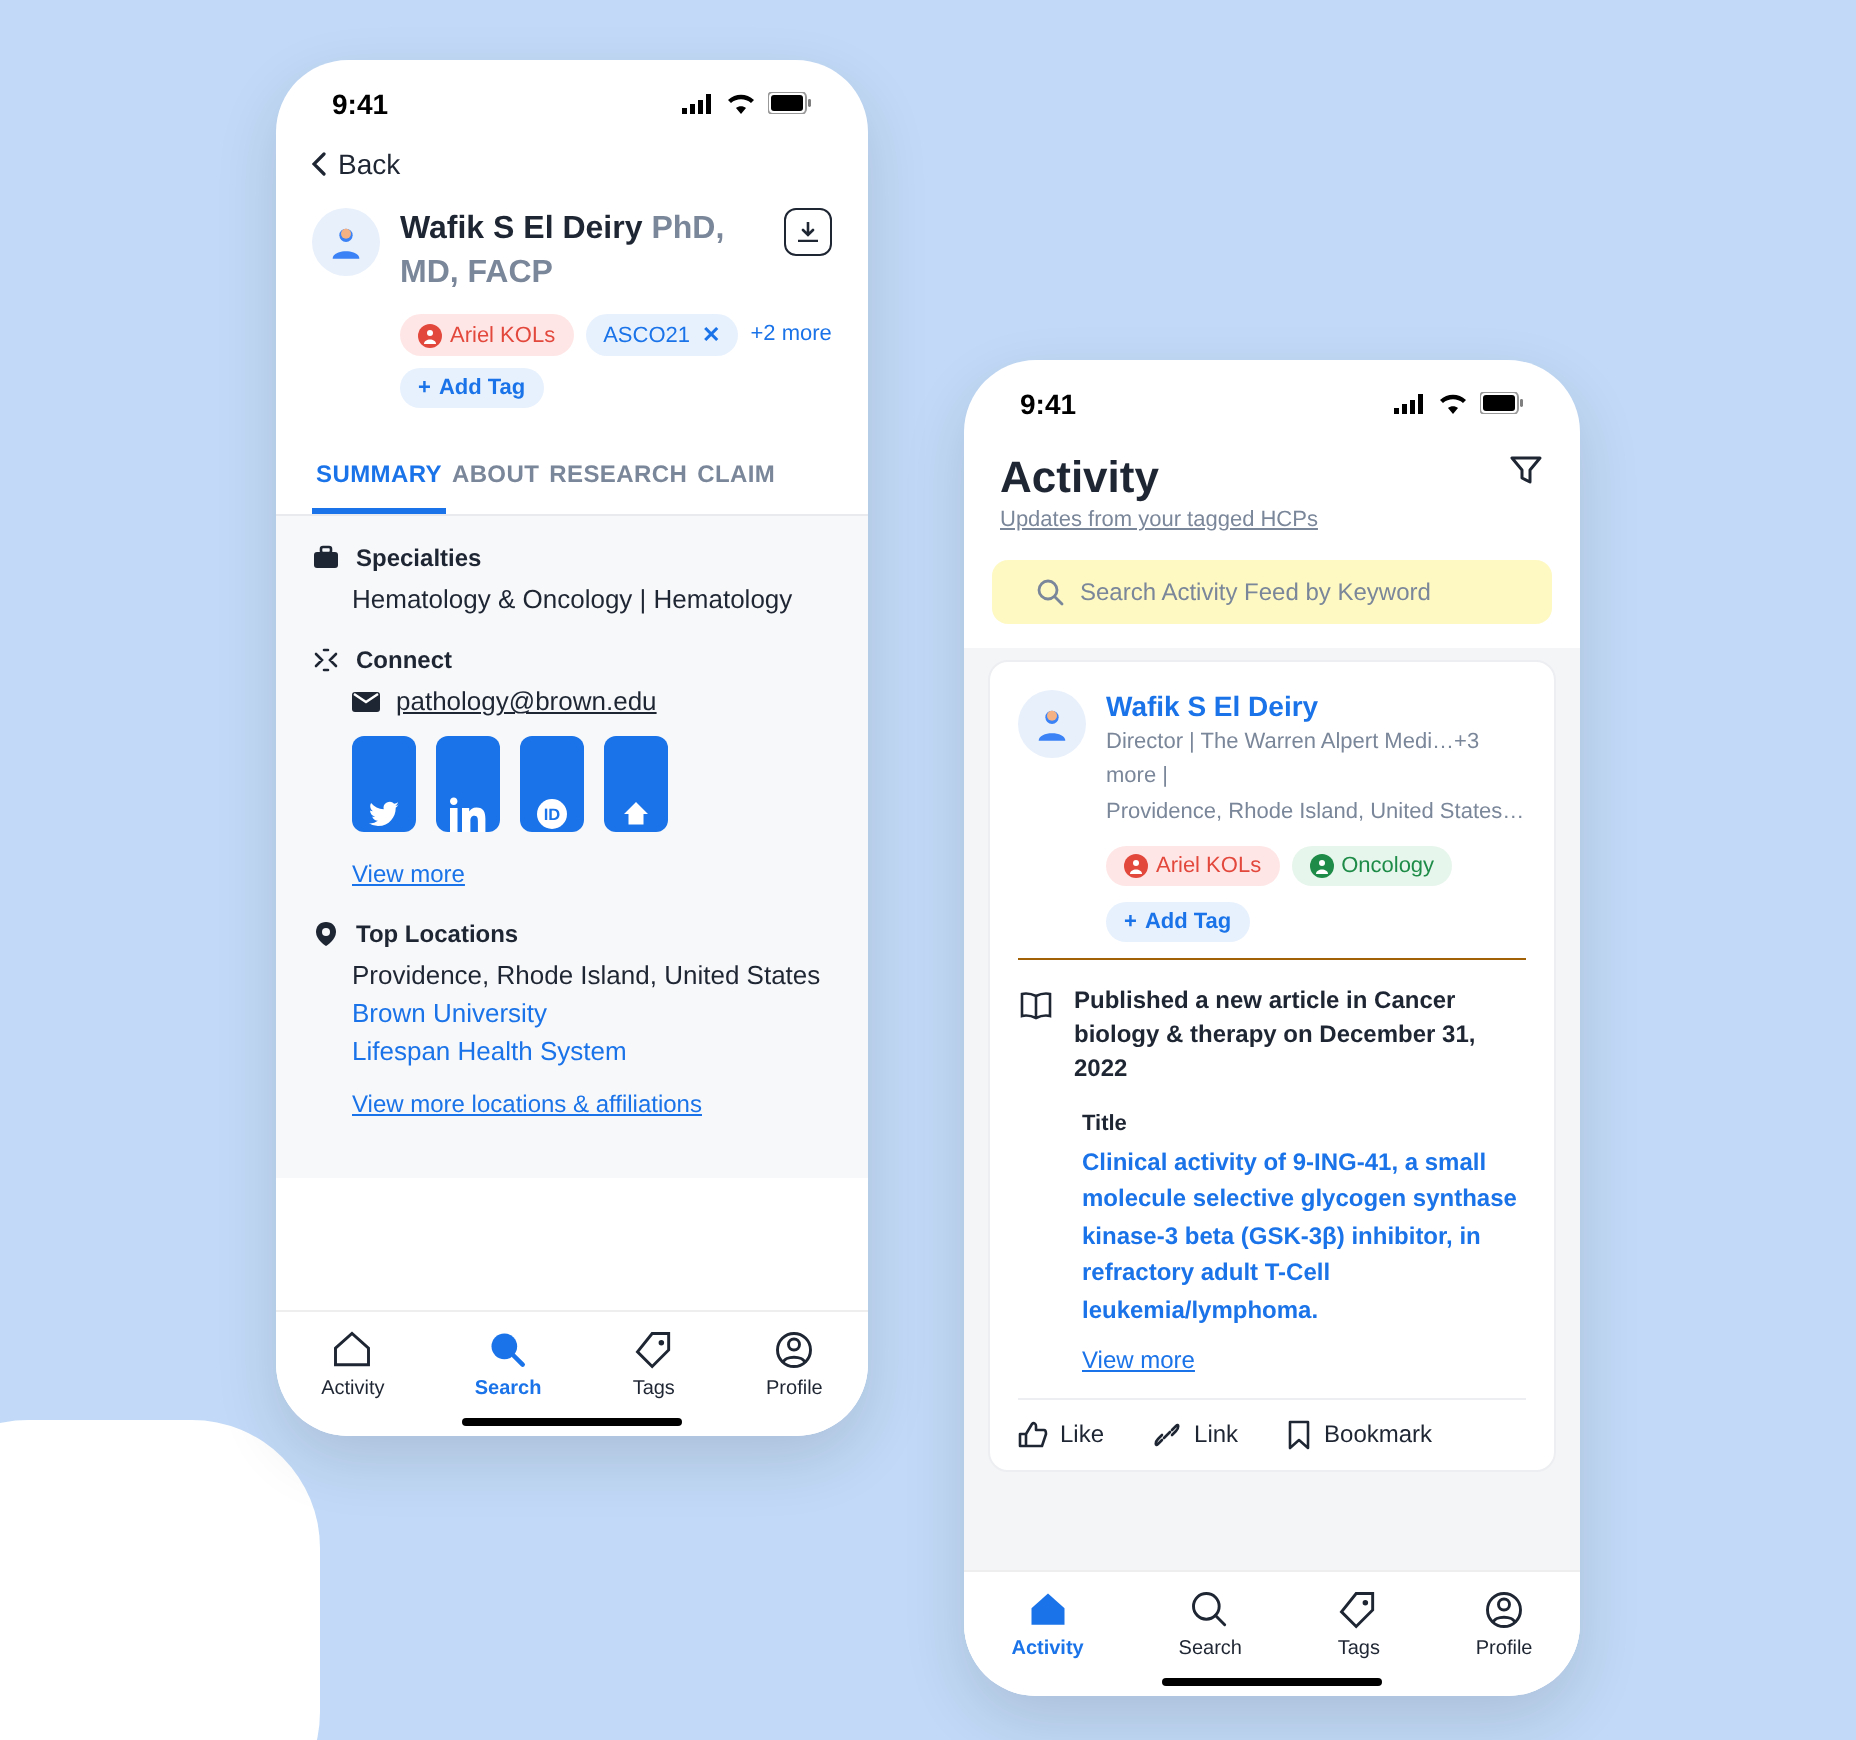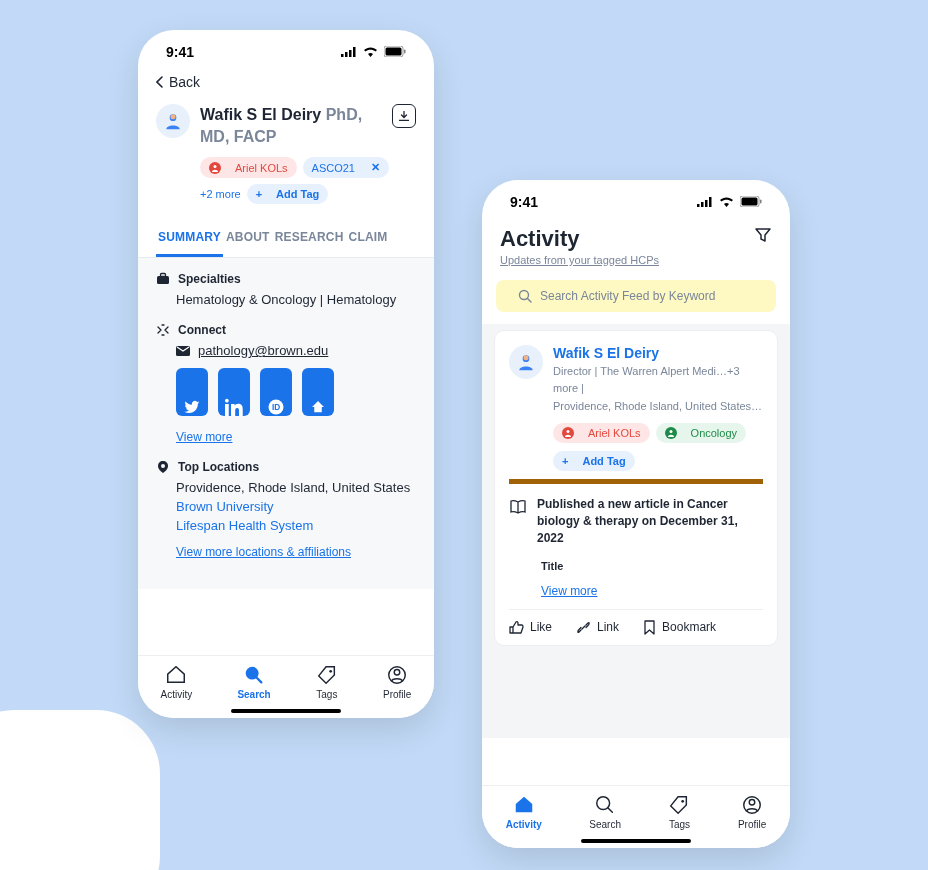--- a/index.html
+++ b/index.html
@@ -75,21 +75,21 @@
     }
     .tags-row {
       display: flex;
       flex-wrap: wrap;
       gap: 6px;
       padding: 0 18px 10px 62px;
     }
     .tag-pill, .add-tag-pill {
       display: inline-flex;
       align-items: center;
-      gap: 14px;
+      gap: 4px;
       padding: 4px 9px;
       border-radius: 14px;
       font-size: 11px;
       font-weight: 500;
       cursor: pointer;
     }
     .tag-red { background: #ffe6e6; color: #e3483d; }
     .tag-blue { background: #e7f1fd; color: #1a73e8; }
     .tag-green { background: #e7f6ec; color: #1e8c48; }
     .tag-more { color: #1a73e8; font-size: 11px; padding: 4px 0; }
@@ -214,21 +214,21 @@
       border-radius: 10px;
       padding: 14px 14px 10px;
     }
     .card-header { display: flex; gap: 10px; align-items: flex-start; }
     .card-name { color: #1a73e8; font-weight: 700; font-size: 14px; cursor: pointer; }
     .card-meta { color: #7a8699; font-size: 11px; line-height: 1.5; margin-top: 2px; }
     .card-tags { display: flex; gap: 6px; margin: 8px 0 8px 44px; flex-wrap: wrap; }
     .publication {
       display: flex;
       gap: 10px;
-      border-top: 5px solid #a16207;
+      border-top: 1px solid #a16207;
       padding-top: 12px;
       margin-top: 8px;
     }
     .pub-text { font-size: 12px; font-weight: 600; color: #1f2633; line-height: 1.45; }
     .article-box { margin: 12px 0 6px 32px; }
     .article-label { font-size: 11px; font-weight: 600; color: #1f2633; margin-bottom: 4px; }
     .article-title { font-size: 12px; color: #1a73e8; font-weight: 600; line-height: 1.55; cursor: pointer; }
     .actions {
       display: flex;
       gap: 24px;
@@ -525,20 +525,21 @@
         </span>
       </div>
       <div class="publication">
         <svg width="18" height="18" viewBox="0 0 18 18" style="flex-shrink:0;margin-top:2px">
             <path d="M2 3 C2 3 5 2 9 4 C13 2 16 3 16 3 V14 C16 14 13 13 9 15 C5 13 2 14 2 14 Z M9 4 V15" fill="none" stroke="#1f2633" stroke-width="1.3"></path>
           </svg>
         <div class="pub-text">Published a new article in Cancer biology &amp; therapy on December 31, 2022</div>
       </div>
       <div class="article-box">
         <div class="article-label">Title</div>
+        <div class="article-title">Clinical activity of 9-ING-41, a small molecule selective glycogen synthase kinase-3 beta (GSK-3β) inhibitor, in refractory adult T-Cell leukemia/lymphoma.</div>
         <a class="link-blue">View more</a>
       </div>
       <div class="actions">
         <div class="action-btn">
           <svg width="15" height="15" viewBox="0 0 15 15">
               <path d="M4 7 V13 H1 V7 Z M4 7 L7 2 C8 1 9 2 9 3 V5 H13 C14 5 14 6 14 7 L12 13 H4" fill="none" stroke="#1f2633" stroke-width="1.3" stroke-linejoin="round"></path>
             </svg>
           <span>Like</span>
         </div>
         <div class="action-btn">

